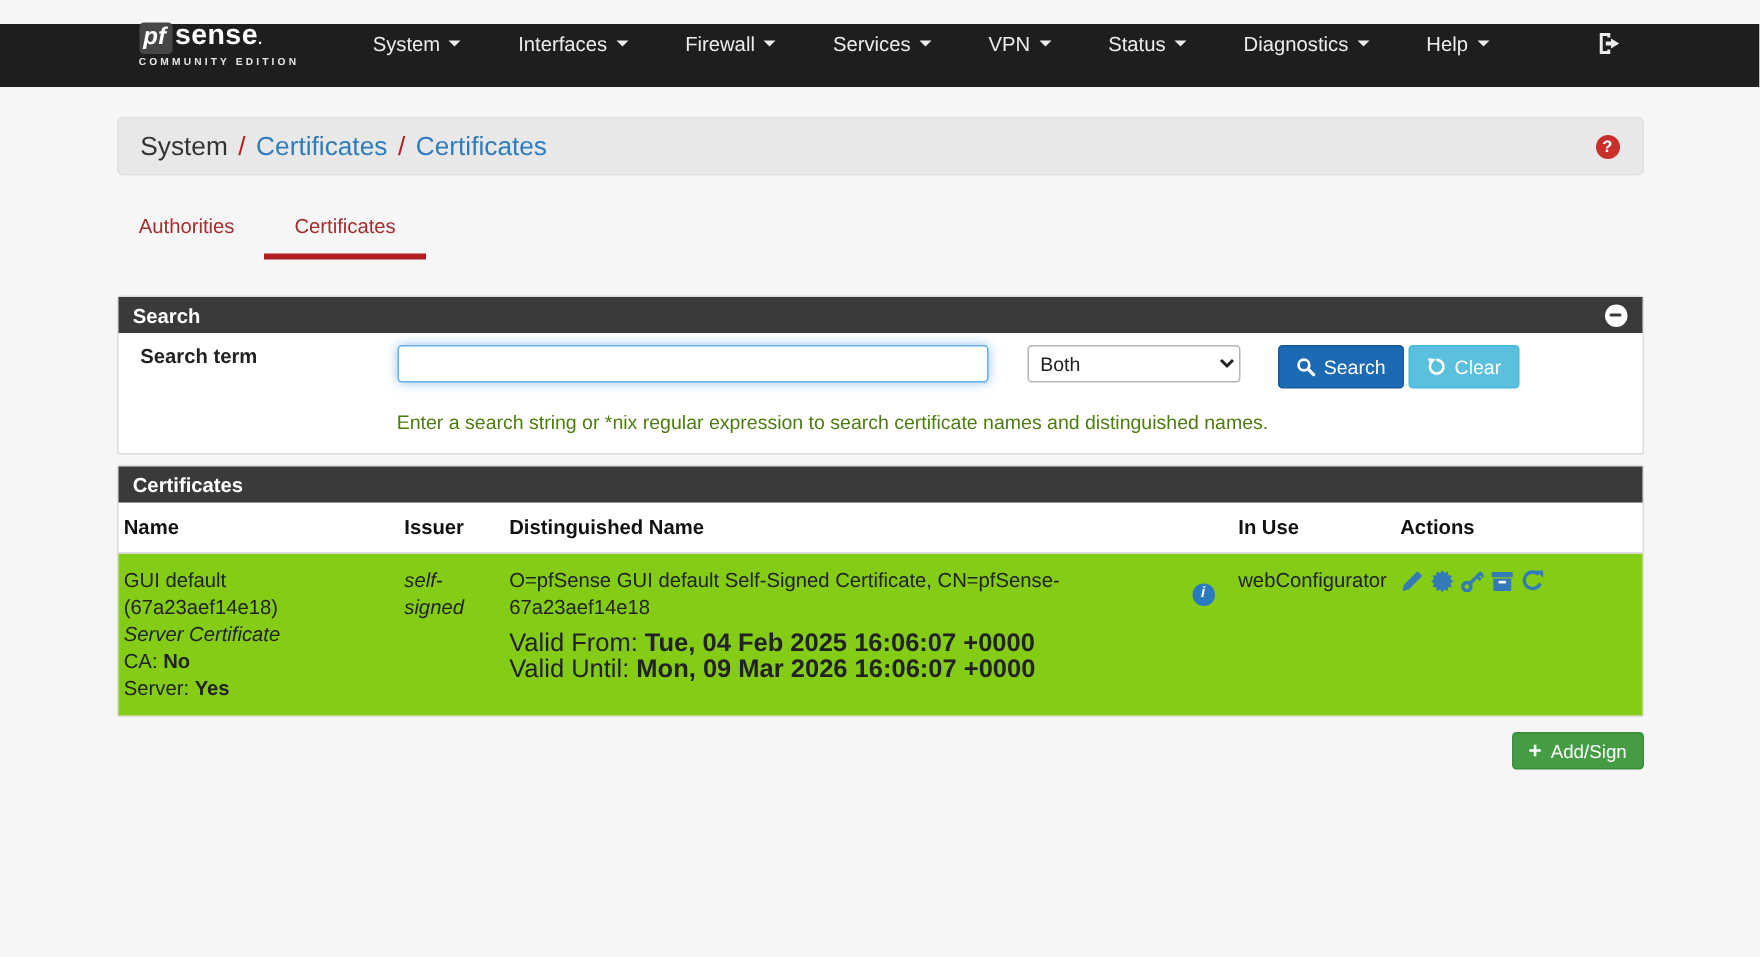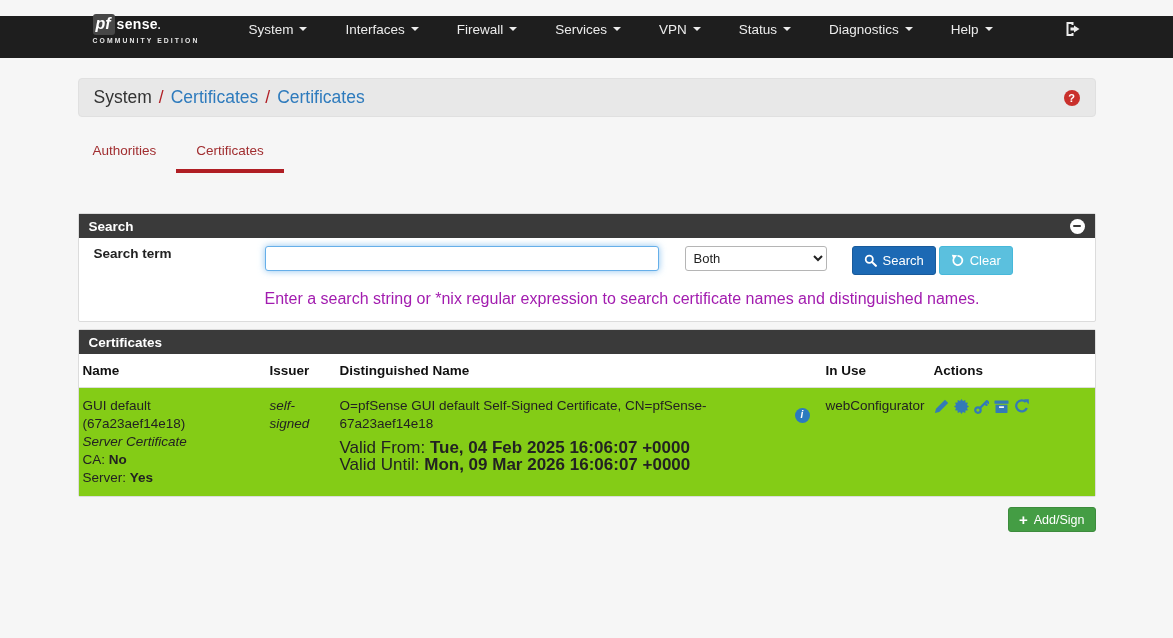--- a/index.html
+++ b/index.html
@@ -4,21 +4,21 @@
 <style>
   * { margin:0; padding:0; box-sizing:border-box; }
   html,body { width:1173px; min-height:638px; background:#f6f6f6; font-family:"Liberation Sans", sans-serif; }
 
   
   .navbar { height:42px; background:#1e1e1e; width:100%; }
   .navbar-inner { width:1018px; margin:16px auto; height:26px; display:flex; align-items:center; padding:0 15px;text-align:center; }
   .brand { display:flex; flex-direction:column; justify-content:center; cursor:pointer; }
   .brand-row { display:flex; align-items:baseline; }
   .pfbox { background:#474747; color:#fff; font-weight:bold; font-style:italic; font-size:16px; padding:1px 4px 2px 3px; border-radius:3px; margin-right:2px; }
-  .sense { color:#fff; font-weight:bold; font-size:14px; letter-spacing:.3px; }
+  .sense { color:#fff; font-weight:bold; font-size:19px; letter-spacing:.3px; }
   .sense-dot { color:#fff; font-size:10px; font-weight:bold; }
   .brand-sub { color:#e6e6e6; font-size:6.8px; letter-spacing:2.1px; font-weight:bold; margin-top:2px; }
   .nav-menu { display:flex; margin-left:30px; }
   .nav-item { color:#ececec; font-size:13.5px; text-decoration:none; padding:0 19px; display:flex; align-items:center; cursor:pointer; white-space:nowrap; }
   .caret { display:inline-block; width:0; height:0; border-top:4px solid #ececec; border-left:4px solid transparent; border-right:4px solid transparent; margin-left:6px; }
   .nav-logout { margin-left:auto; cursor:pointer; display:flex; align-items:center; }
 
   
   .crumb-bar { width:1018px; margin:20px auto 0; background:#e8e8e8; border:1px solid #e0e0e0; border-radius:4px; padding:8px 15px; display:flex; align-items:center; font-size:17.5px; }
   .crumb-root { color:#333; }
@@ -27,38 +27,38 @@
   .crumb-spacer { flex:1; }
   .badge-help { width:16px; height:16px; border-radius:50%; background:#c9302c; color:#fff; font-size:11px; font-weight:bold; display:flex; align-items:center; justify-content:center; cursor:pointer; }
 
   
   .tabs { width:1018px; margin:26px auto 0; display:flex; }
   .tab { color:#a12e30; font-size:13.5px; text-decoration:none; padding:0 20px 11px; cursor:pointer; white-space:nowrap; }
   .tab.first { padding-left:15px; }
   .tab.active { border-bottom:4px solid #b01e24; }
 
   
-  .panel { width:1018px; margin:40px auto 0; background:#fff; border:1px solid #dcdcdc; border-radius:2px; }
+  .panel { width:1018px; margin:24px auto 0; background:#fff; border:1px solid #dcdcdc; border-radius:2px; }
   .panel.certs { margin-top:7px; }
   .panel-heading { background:#3a3a3a; color:#fff; font-size:13.5px; font-weight:bold; padding:4px 10px; display:flex; align-items:center; height:24px; }
   .panel-heading .spacer { flex:1; }
   .minus-circle { width:15px; height:15px; border-radius:50%; background:#fff; display:flex; align-items:center; justify-content:center; cursor:pointer; }
   .minus-circle .bar { width:8px; height:2.5px; background:#3a3a3a; border-radius:1px; }
 
   
   .search-body { padding:8px 15px 13px; }
   .search-row { display:flex; align-items:flex-start; }
   .search-label { width:171px; font-weight:bold; font-size:13.5px; color:#222; }
   .search-input { width:394px; height:25px; border:1px solid #66afe9; border-radius:3px; outline:none; box-shadow:0 0 7px rgba(102,175,233,.75); padding:0 8px; font-size:13px; font-family:"Liberation Sans", sans-serif; }
   .search-select { margin-left:26px; width:142px; height:25px; font-size:13px; border:1px solid #b5b5b5; border-radius:3px; background:#fff; color:#222; padding:0 4px; font-family:"Liberation Sans", sans-serif; }
   .btn-group { margin-left:25px; display:flex; gap:3px; }
   .btn { height:29px; border-radius:3px; color:#fff; font-size:13px; display:inline-flex; align-items:center; gap:6px; padding:0 11px; cursor:pointer; border:1px solid transparent; font-family:"Liberation Sans", sans-serif; }
   .btn-primary { background:#1c69b4; border-color:#185a9b; }
   .btn-info { background:#5bc0de; border-color:#46b8da; }
-  .search-help { margin:15px 0 0 171px; color:#a21caf; font-size:16px; }
+  .search-help { margin:15px 0 0 171px; color:#4d7c0f; font-size:13px; }
 
   
   table.certs { width:100%; border-collapse:collapse; table-layout:fixed; font-size:13.5px; }
   table.certs col.c-name { width:183px; } table.certs col.c-issuer { width:70px; }
   table.certs col.c-dn { width:486px; } table.certs col.c-inuse { width:108px; }
   table.certs th { text-align:left; font-weight:bold; color:#111; padding:9px 8px; border-bottom:1px solid #ddd; }
   table.certs th.first, table.certs td.first { padding-left:4px; }
   table.certs tbody tr { background:#84cc16; }
   table.certs td { padding:9px 8px; vertical-align:top; line-height:18px; color:#222; }
   .italic { font-style:italic; }

